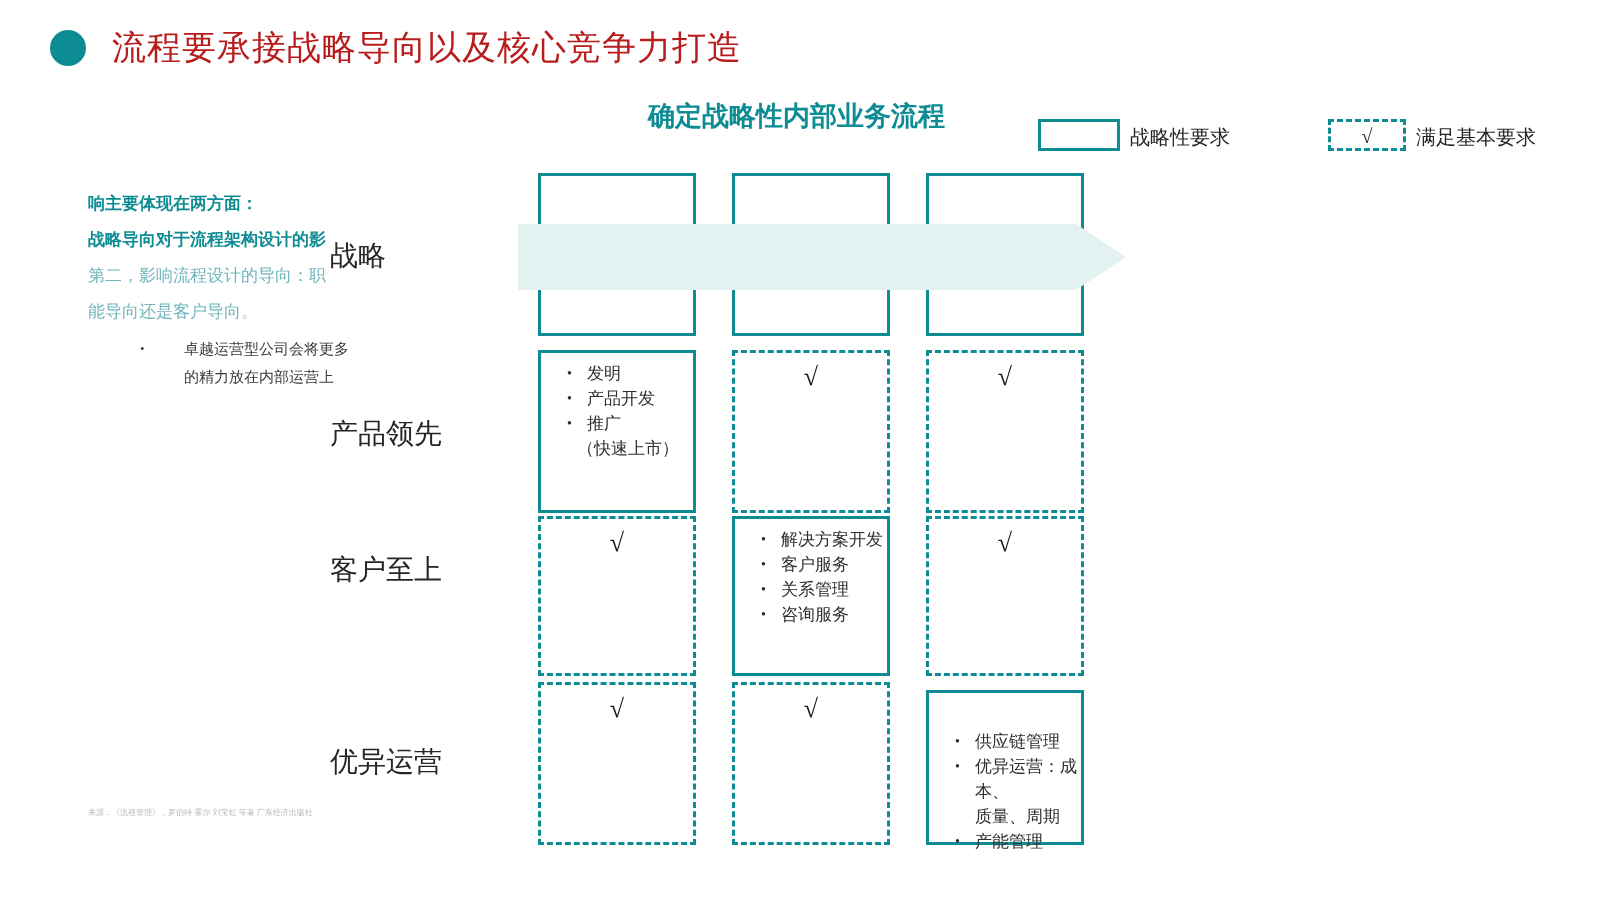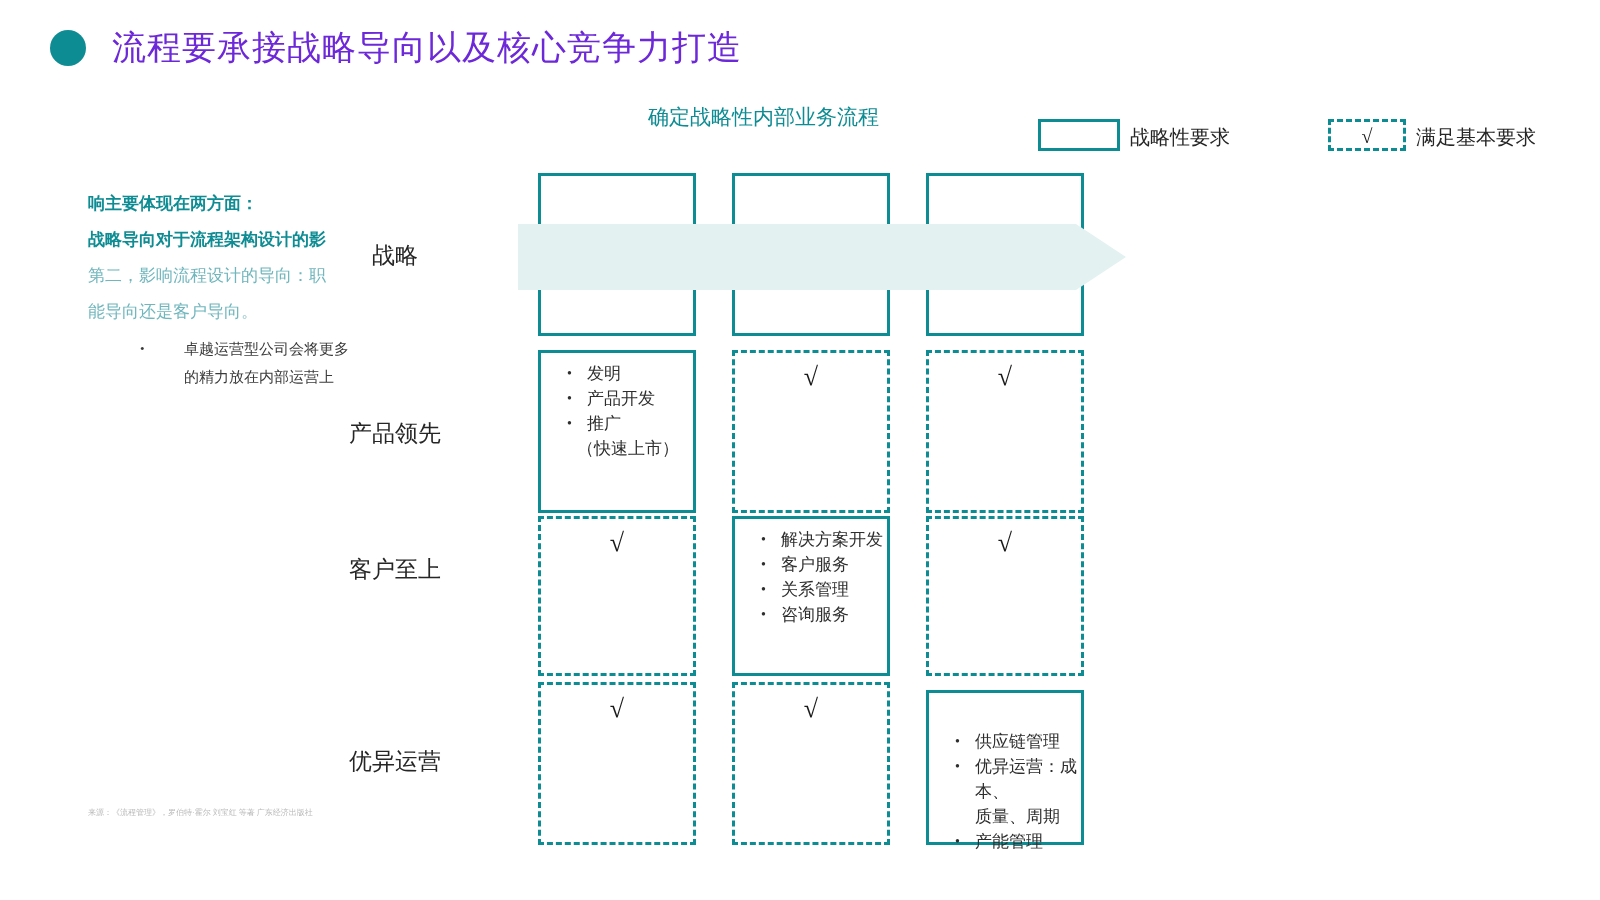--- a/index.html
+++ b/index.html
@@ -25,34 +25,34 @@
     height: 36px;
     border-radius: 50%;
     background: #0e8c93;
   }
   #slide-title {
     position: absolute;
     left: 112px;
     top: 26px;
     font-size: 34px;
     line-height: 44px;
-    color: #6d28d9;
+    color: #b91c1c;
     letter-spacing: 1px;
     white-space: nowrap;
   }
 
   
   #chart-heading {
     position: absolute;
     left: 648px;
     top: 98px;
     width: 300px;
-    font-size: 21px;
+    font-size: 27px;
     line-height: 37px;
-    font-weight: normal;
+    font-weight: bold;
     color: #0e8c93;
     font-family: "Liberation Sans", "DejaVu Sans", sans-serif;
   }
 
   
   .legend-swatch-solid {
     position: absolute;
     left: 1038px;
     top: 119px;
     width: 82px;
@@ -133,25 +133,25 @@
     position: absolute;
     left: 0;
     top: 0;
     font-size: 13px;
     color: #3a3a3a;
   }
 
   
   .row-label {
     position: absolute;
-    font-size: 23px;
+    font-size: 28px;
     line-height: 30px;
     color: #262626;
     white-space: nowrap;
-    text-align: center;
+    text-align: left;
   }
 
   .cell {
     position: absolute;
     box-sizing: border-box;
     background: transparent;
   }
   .cell.solid {
     border: 3px solid #0e8c93;
   }

